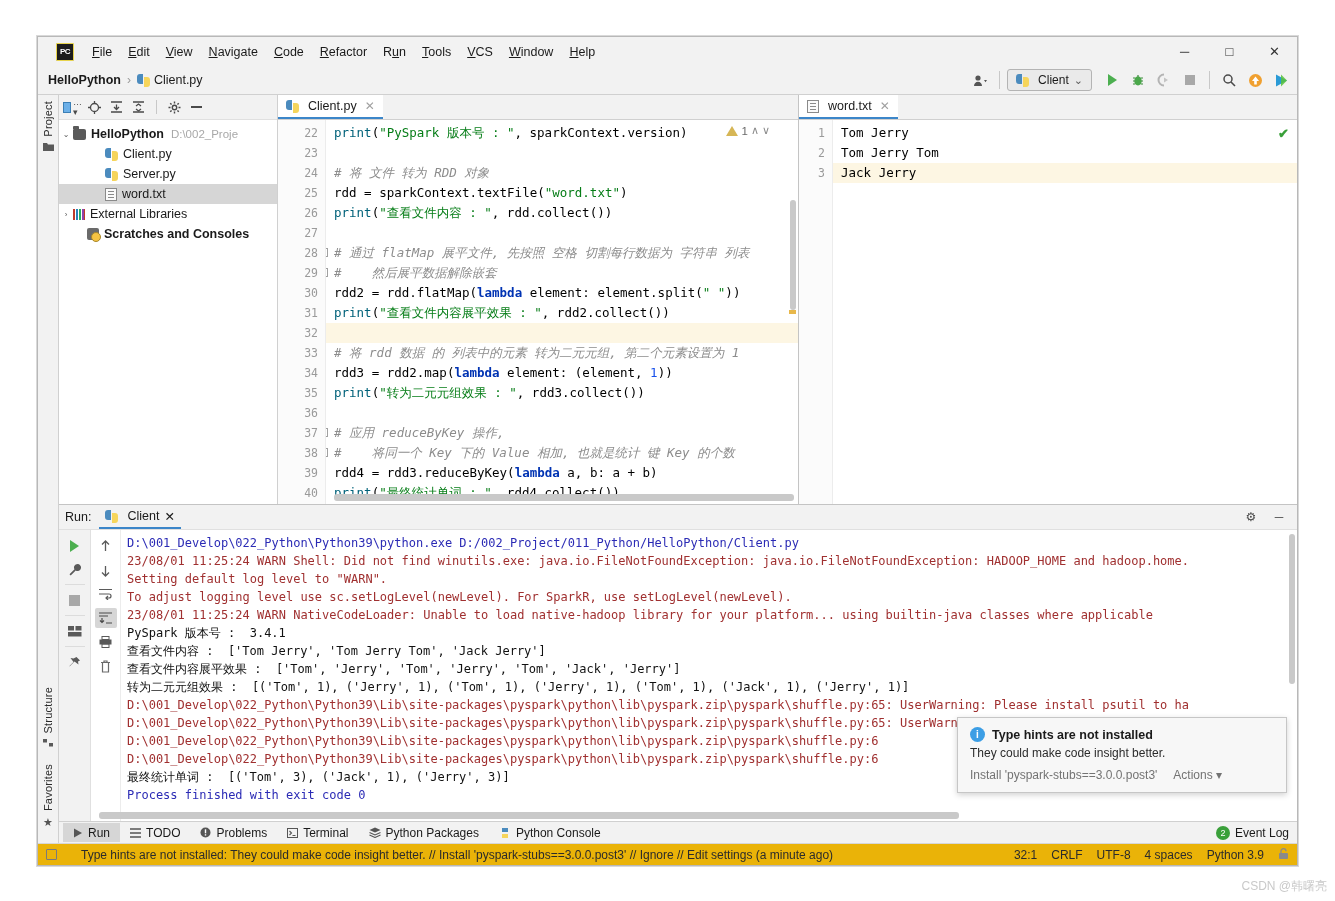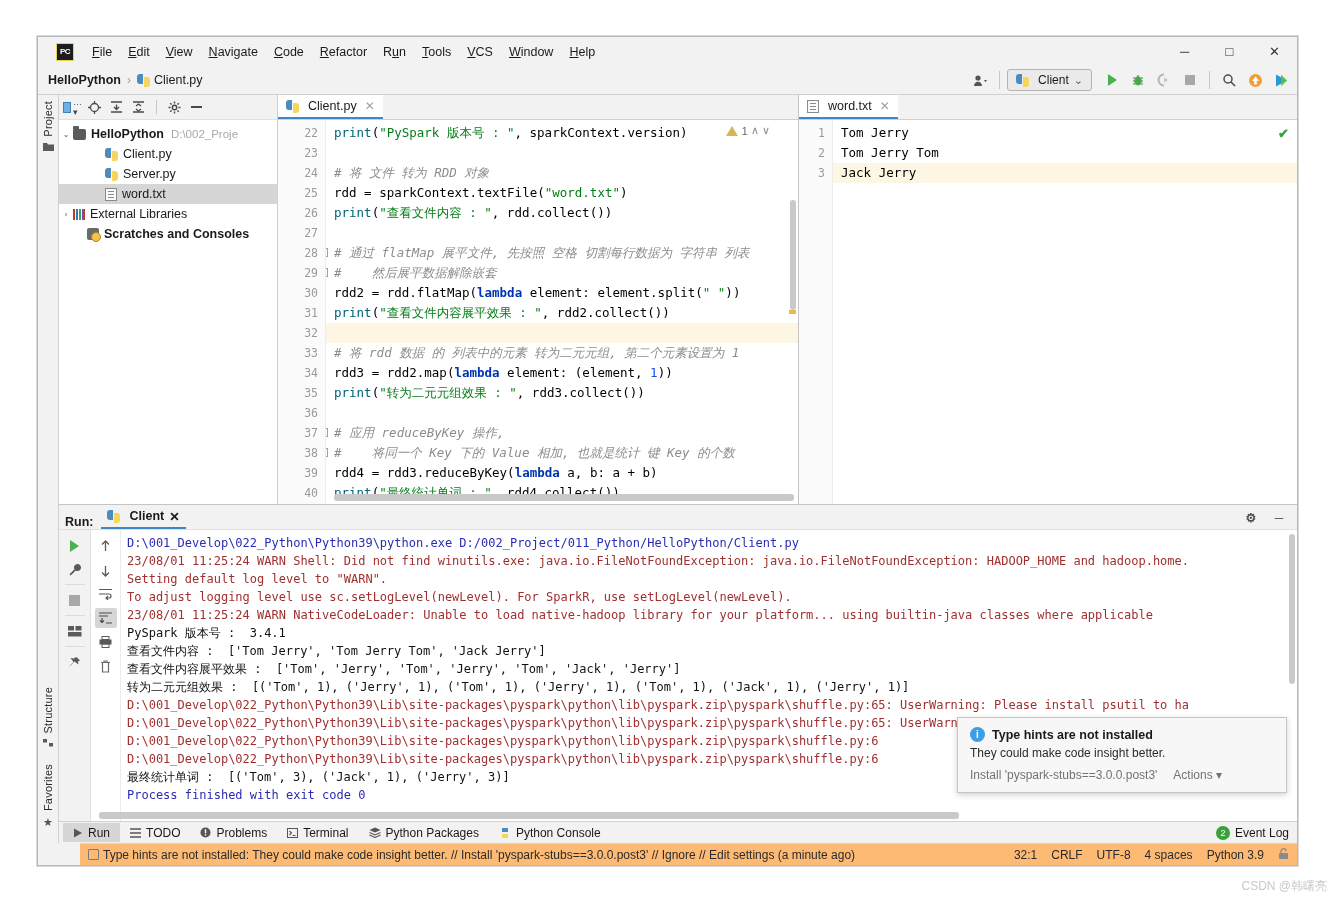--- a/index.html
+++ b/index.html
@@ -218,23 +218,23 @@
   .ed-mark-amber {
     position: absolute; right: 2px; width: 7px; height: 4px; background: #e8b84b;
   }
   .ed-check {
     position: absolute; right: 8px; top: 6px; color: #3aa03a; font-size: 13px; font-weight: bold;
   }
 
   
   .run-panel { flex: 1; display: flex; flex-direction: column; min-height: 0; background: #fff; }
   .run-header {
-    height: 26px; background: #f2f2f2; display: flex; align-items: flex-end;
+    height: 26px; background: #f2f2f2; display: flex; align-items: center;
     padding: 0 6px; border-top: 1px solid #c4c4c4; border-bottom: 1px solid #e0e0e0;
-    flex: 0 0 26px; font-size: 12.5px; color: #1a1a1a; gap: 8px; font-weight: bold;
+    flex: 0 0 26px; font-size: 12.5px; color: #1a1a1a; gap: 8px;
   }
   .run-tab {
     display: flex; align-items: center; gap: 5px; padding: 0 6px; height: 100%;
     border-bottom: 2px solid #3c86c9;
   }
   .run-head-right { margin-left: auto; display: flex; gap: 4px; align-items: center; }
   .run-main { flex: 1; display: flex; min-height: 0; position: relative; }
   .run-rail {
     width: 32px; flex: 0 0 32px; background: #f2f2f2; border-right: 1px solid #e0e0e0;
     display: flex; flex-direction: column; align-items: center; padding-top: 6px; gap: 3px;
@@ -301,23 +301,23 @@
   }
   .tw-item.active { background: #d6d6d6; }
   .tw-right { margin-left: auto; display: flex; align-items: center; gap: 5px; padding-right: 8px; }
   .badge-green {
     width: 14px; height: 14px; border-radius: 50%; background: #3aa03a;
     color: #fff; font-size: 9px; display: flex; align-items: center; justify-content: center;
   }
 
   
   .statusbar {
-    height: 22px; flex: 0 0 22px; background: #fdba74;
+    height: 22px; flex: 0 0 22px; background: #eab308;
     border-top: 1px solid #d7d7d7; display: flex; align-items: center;
-    padding: 0 8px; font-size: 12px; color: #2b2b2b; gap: 4px; margin-left: 42px;
+    padding: 0 8px; font-size: 12px; color: #2b2b2b; gap: 24px;
   }
   .sb-msg { white-space: nowrap; overflow: hidden; }
   .sb-right { margin-left: auto; display: flex; align-items: center; gap: 14px; white-space: nowrap; }
   .sq-ico { width: 11px; height: 11px; border: 1px solid #7a7a7a; border-radius: 1px; }
   .lock-ico { font-size: 11px; color: #6a6a6a; }
 
   
   .watermark {
     position: absolute; right: 8px; bottom: 6px;
     font-size: 12px; color: #c9c9c9; font-family: "Liberation Sans", sans-serif;

